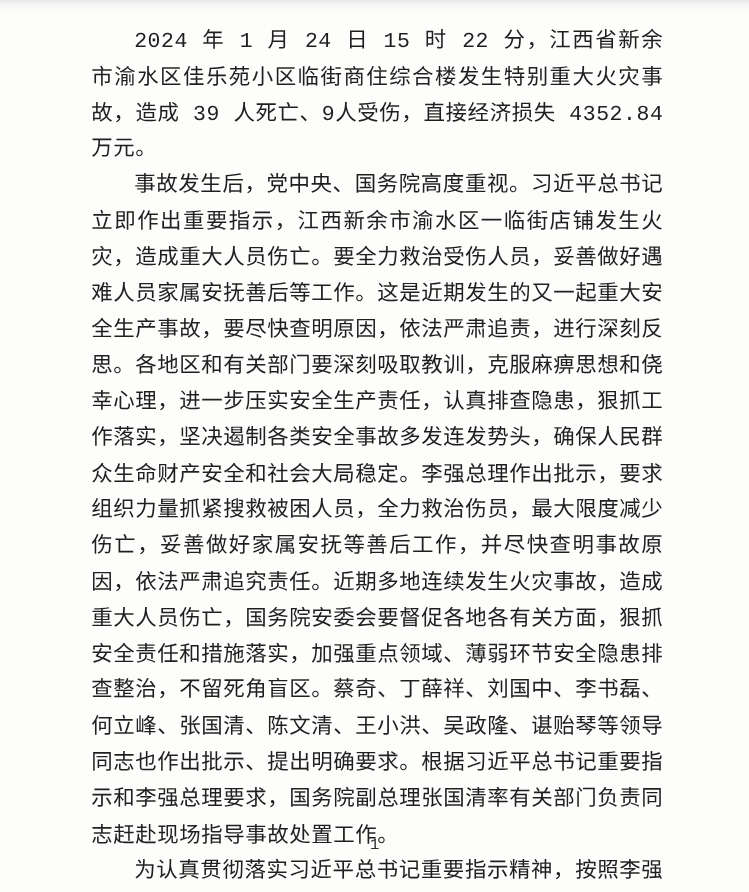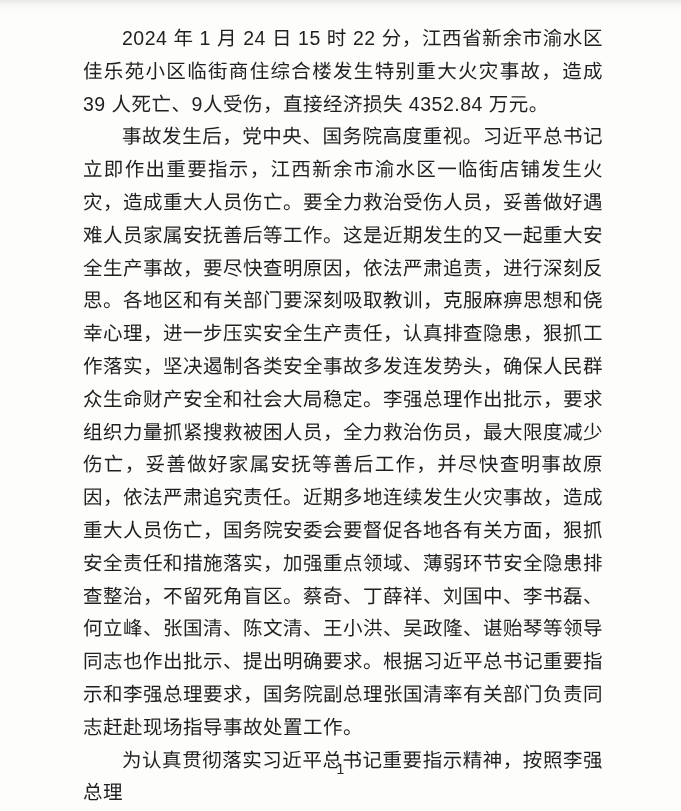--- a/index.html
+++ b/index.html
@@ -10,21 +10,21 @@
   body {
     width: 681px;
     height: 811px;
     overflow: hidden;
   }
   .screen {
     position: relative;
     width: 681px;
     height: 811px;
     background: linear-gradient(180deg, #e9e9e9 0px, #f7f7f6 5px, #fdfdfc 14px, #fdfdfc 100%);
-    font-family: Liberation Sans, sans-serif;
+    font-family: Liberation Mono, monospace;
   }
   .text-block {
     position: absolute;
     left: 83px;
     top: 22px;
     width: 520px;
     color: #1f1f1f;
   }
   .para {
     margin: 0;

